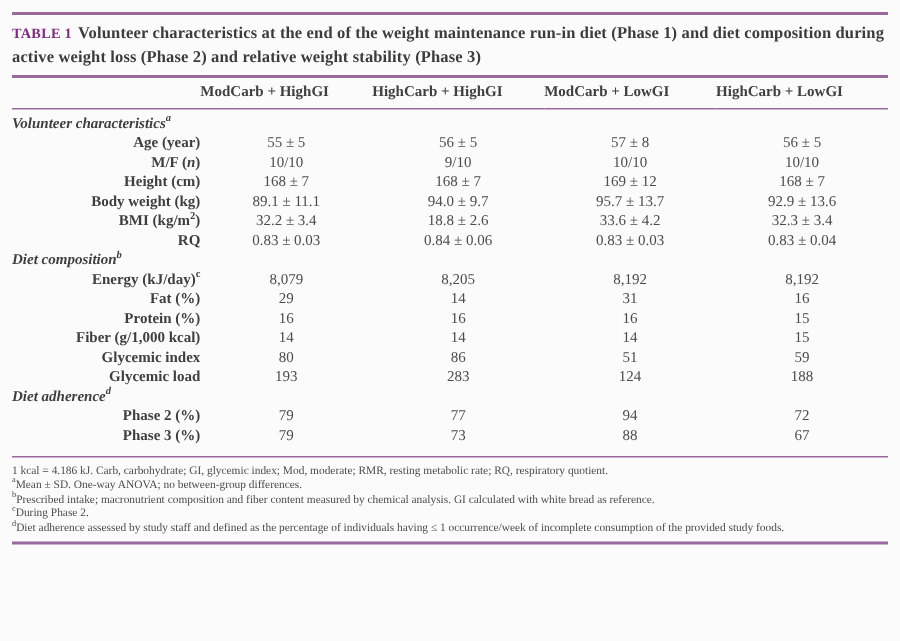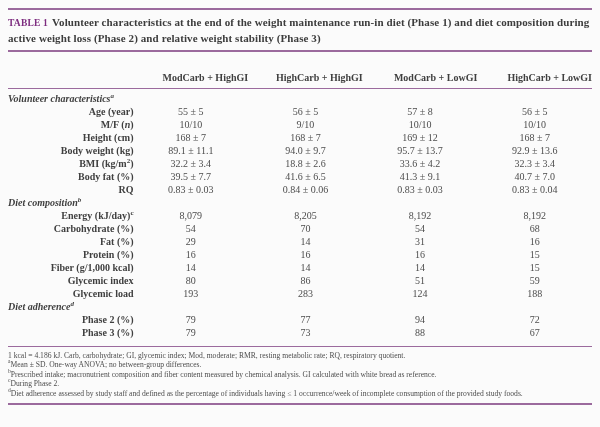--- a/index.html
+++ b/index.html
@@ -21,22 +21,22 @@
   }
   .tlabel {
     color: #7d2c7f; font-size: 9.5px; font-weight: 700;
     margin-right: 4px; letter-spacing: 0.2px;
   }
   table.dtable {
     width: 100%; border-collapse: collapse; table-layout: fixed;
     font-size: 10px; color: #4c4c4c;
   }
   table.dtable th {
-    font-weight: 700; text-align: right; color: #3f3f3f;
-    padding: 20px 0 5px 0; border-bottom: 1.2px solid #9b6a9d;
+    font-weight: 700; text-align: left; color: #3f3f3f;
+    padding: 4px 0 5px 0; border-bottom: 1.2px solid #9b6a9d;
     font-size: 10px;
   }
   th.stub { width: 21.5%; }
   table.dtable td { height: 13px; line-height: 13px; padding: 0; white-space: nowrap; }
   tr.section-row td {
     font-style: italic; font-weight: 700; color: #3f3f3f; text-align: left;
   }
   tr.section-row:first-child td { padding-top: 3px; }
   td.rowlabel { font-weight: 700; color: #3f3f3f; text-align: right; }
   td.val { text-align: center; }
@@ -101,49 +101,35 @@
           <td class="val">92.9 ± 13.6</td>
         </tr>
         <tr>
           <td class="rowlabel">BMI (kg/m<sup>2</sup>)</td>
           <td class="val">32.2 ± 3.4</td>
           <td class="val">18.8 ± 2.6</td>
           <td class="val">33.6 ± 4.2</td>
           <td class="val">32.3 ± 3.4</td>
         </tr>
         <tr>
-          <td class="rowlabel">Body fat (%)</td>
-          <td class="val">39.5 ± 7.7</td>
-          <td class="val">41.6 ± 6.5</td>
-          <td class="val">41.3 ± 9.1</td>
-          <td class="val">40.7 ± 7.0</td>
-        </tr>
-        <tr>
           <td class="rowlabel">RQ</td>
           <td class="val">0.83 ± 0.03</td>
           <td class="val">0.84 ± 0.06</td>
           <td class="val">0.83 ± 0.03</td>
           <td class="val">0.83 ± 0.04</td>
         </tr>
         <tr class="section-row">
           <td colspan="5">Diet composition<sup>b</sup></td>
         </tr>
         <tr>
           <td class="rowlabel">Energy (kJ/day)<sup>c</sup></td>
           <td class="val">8,079</td>
           <td class="val">8,205</td>
           <td class="val">8,192</td>
           <td class="val">8,192</td>
-        </tr>
-        <tr>
-          <td class="rowlabel">Carbohydrate (%)</td>
-          <td class="val">54</td>
-          <td class="val">70</td>
-          <td class="val">54</td>
-          <td class="val">68</td>
         </tr>
         <tr>
           <td class="rowlabel">Fat (%)</td>
           <td class="val">29</td>
           <td class="val">14</td>
           <td class="val">31</td>
           <td class="val">16</td>
         </tr>
         <tr>
           <td class="rowlabel">Protein (%)</td>

